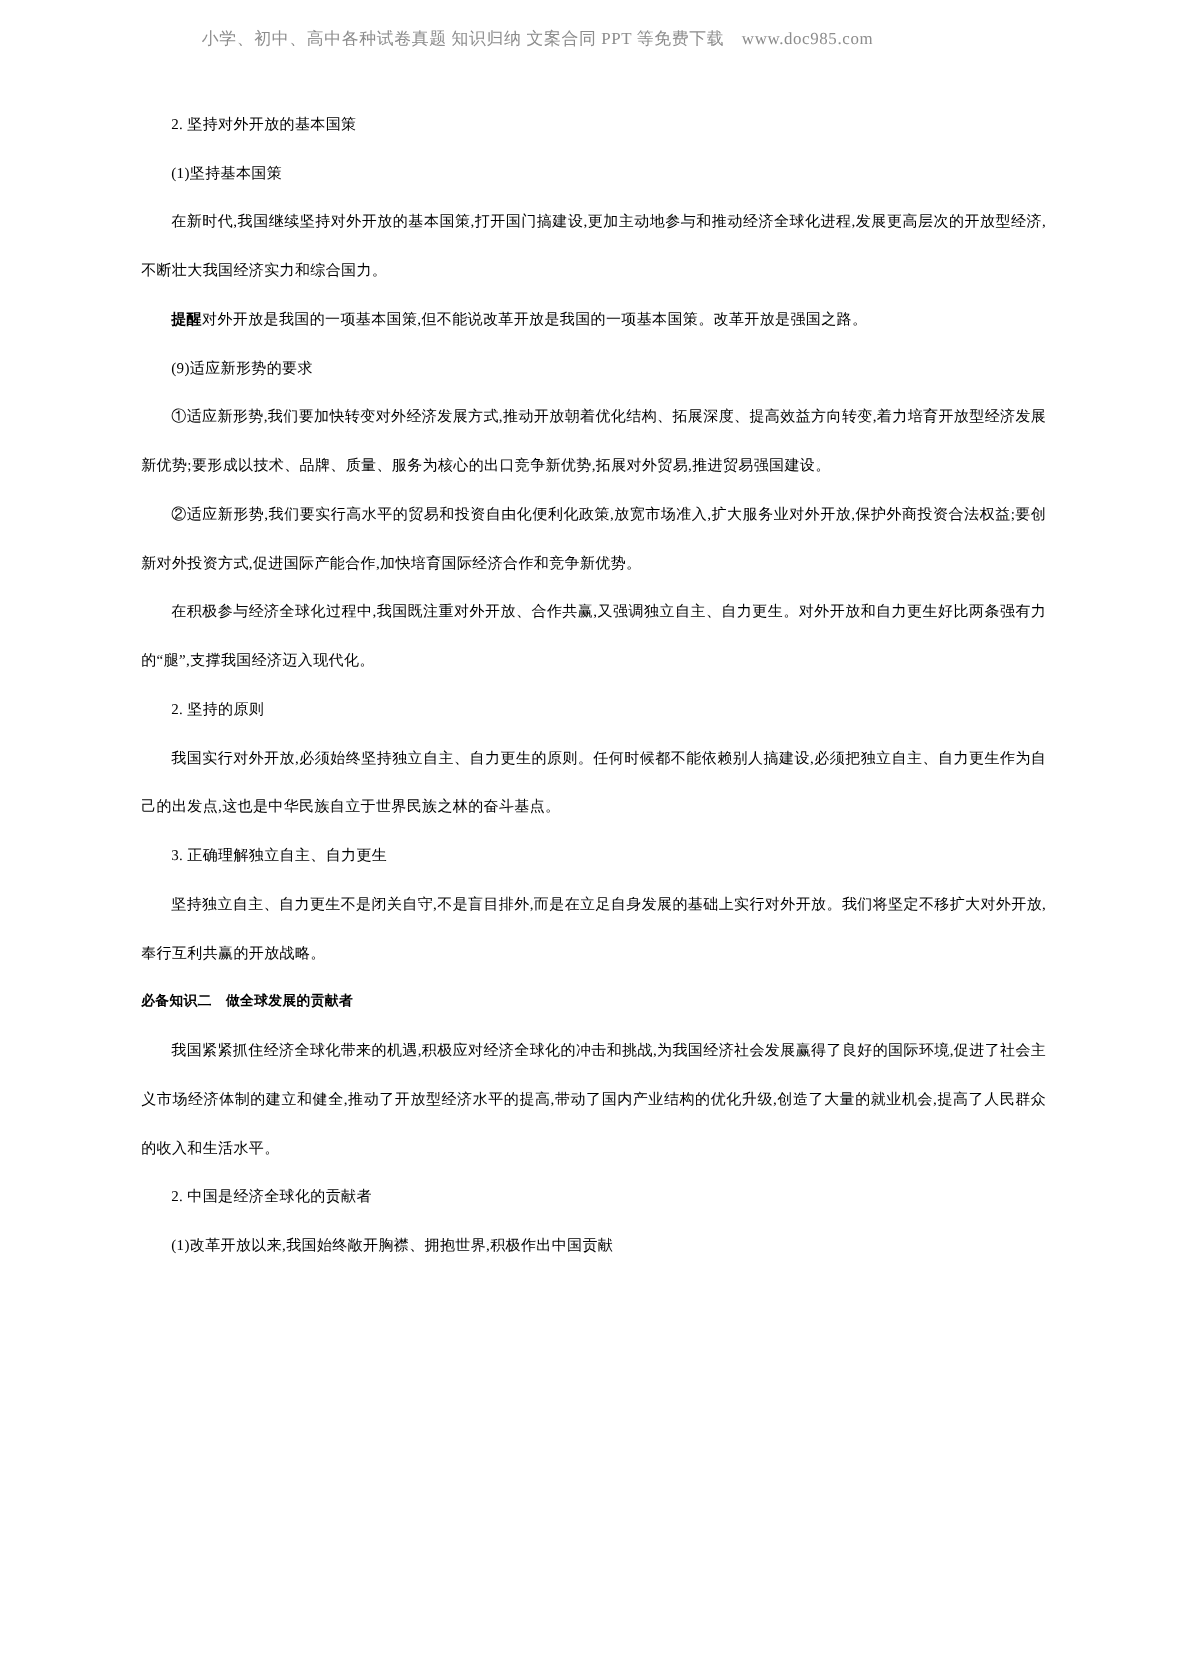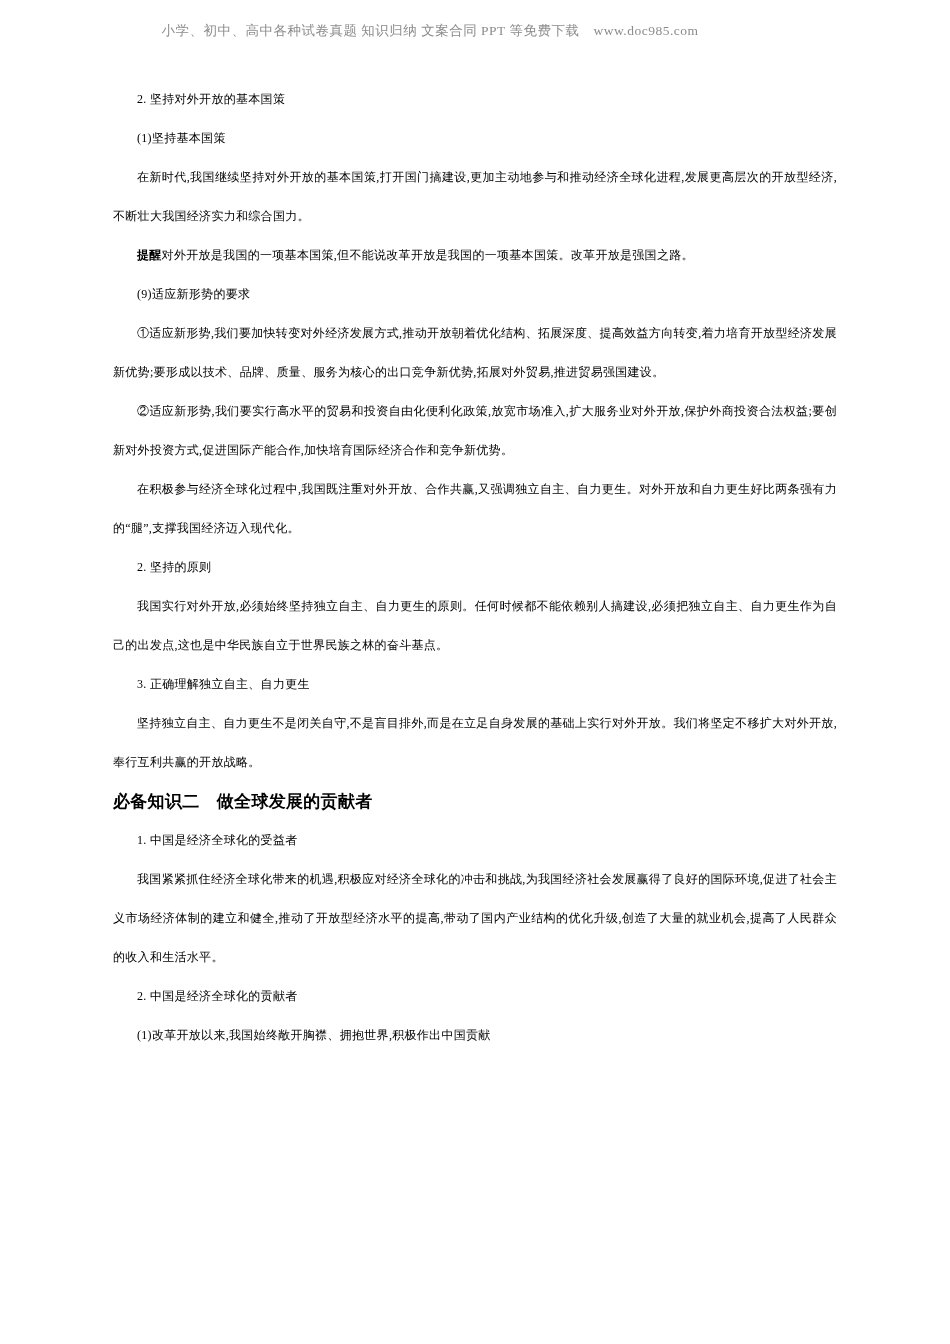--- a/index.html
+++ b/index.html
@@ -43,21 +43,21 @@
     text-align: justify;
     letter-spacing: 0.3px;
   }
   .content p.indent {
     text-indent: 2em;
   }
   .content p.heading {
     text-indent: 0;
     font-weight: bold;
     font-family: "Liberation Sans", "DejaVu Sans", sans-serif;
-    font-size: 17px;
+    font-size: 11px;
   }
   .lead {
     font-weight: bold;
   }
 </style>
 </head>
 <body>
 
 <div class="page">
 
@@ -73,20 +73,19 @@
     <p class="indent"><span class="lead">提醒</span><span>对外开放是我国的一项基本国策,但不能说改革开放是我国的一项基本国策。改革开放是强国之路。</span></p>
     <p class="indent"><span>(9)适应新形势的要求</span></p>
     <p class="indent"><span>①适应新形势,我们要加快转变对外经济发展方式,推动开放朝着优化结构、拓展深度、提高效益方向转变,着力培育开放型经济发展新优势;要形成以技术、品牌、质量、服务为核心的出口竞争新优势,拓展对外贸易,推进贸易强国建设。</span></p>
     <p class="indent"><span>②适应新形势,我们要实行高水平的贸易和投资自由化便利化政策,放宽市场准入,扩大服务业对外开放,保护外商投资合法权益;要创新对外投资方式,促进国际产能合作,加快培育国际经济合作和竞争新优势。</span></p>
     <p class="indent"><span>在积极参与经济全球化过程中,我国既注重对外开放、合作共赢,又强调独立自主、自力更生。对外开放和自力更生好比两条强有力的“腿”,支撑我国经济迈入现代化。</span></p>
     <p class="indent"><span>2. 坚持的原则</span></p>
     <p class="indent"><span>我国实行对外开放,必须始终坚持独立自主、自力更生的原则。任何时候都不能依赖别人搞建设,必须把独立自主、自力更生作为自己的出发点,这也是中华民族自立于世界民族之林的奋斗基点。</span></p>
     <p class="indent"><span>3. 正确理解独立自主、自力更生</span></p>
     <p class="indent"><span>坚持独立自主、自力更生不是闭关自守,不是盲目排外,而是在立足自身发展的基础上实行对外开放。我们将坚定不移扩大对外开放,奉行互利共赢的开放战略。</span></p>
     <p class="heading"><span>必备知识二　做全球发展的贡献者</span></p>
-    <p class="indent"><span>1. 中国是经济全球化的受益者</span></p>
     <p class="indent"><span>我国紧紧抓住经济全球化带来的机遇,积极应对经济全球化的冲击和挑战,为我国经济社会发展赢得了良好的国际环境,促进了社会主义市场经济体制的建立和健全,推动了开放型经济水平的提高,带动了国内产业结构的优化升级,创造了大量的就业机会,提高了人民群众的收入和生活水平。</span></p>
     <p class="indent"><span>2. 中国是经济全球化的贡献者</span></p>
     <p class="indent"><span>(1)改革开放以来,我国始终敞开胸襟、拥抱世界,积极作出中国贡献</span></p>
 
   </div>
 
 </div>
 
 </body></html>

